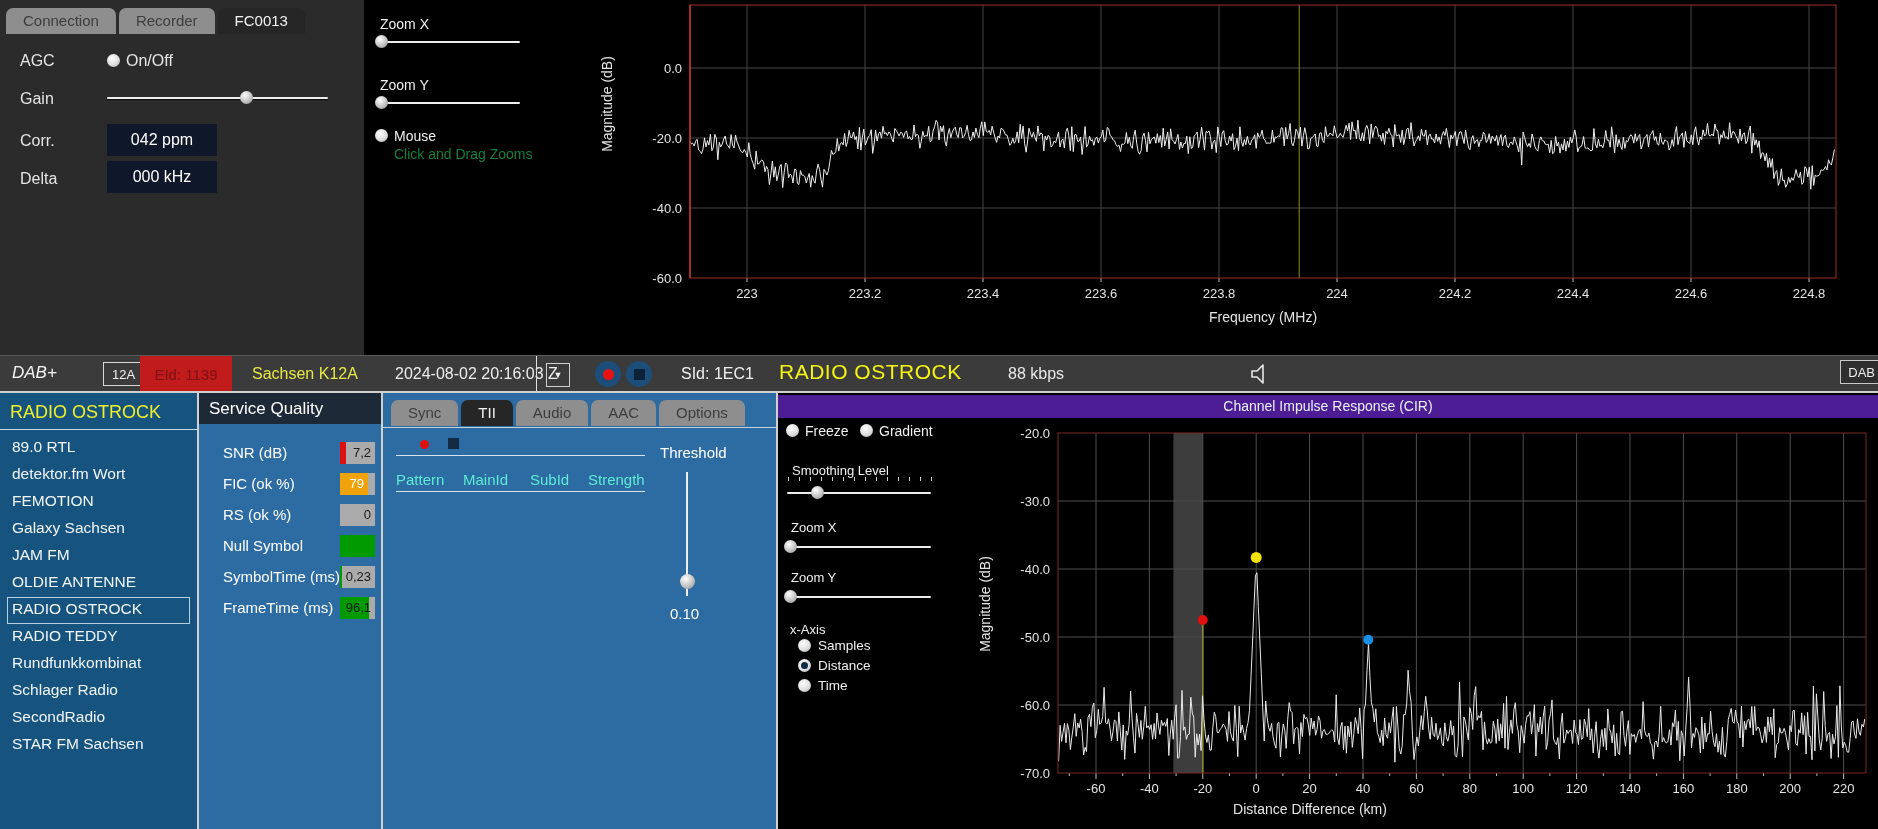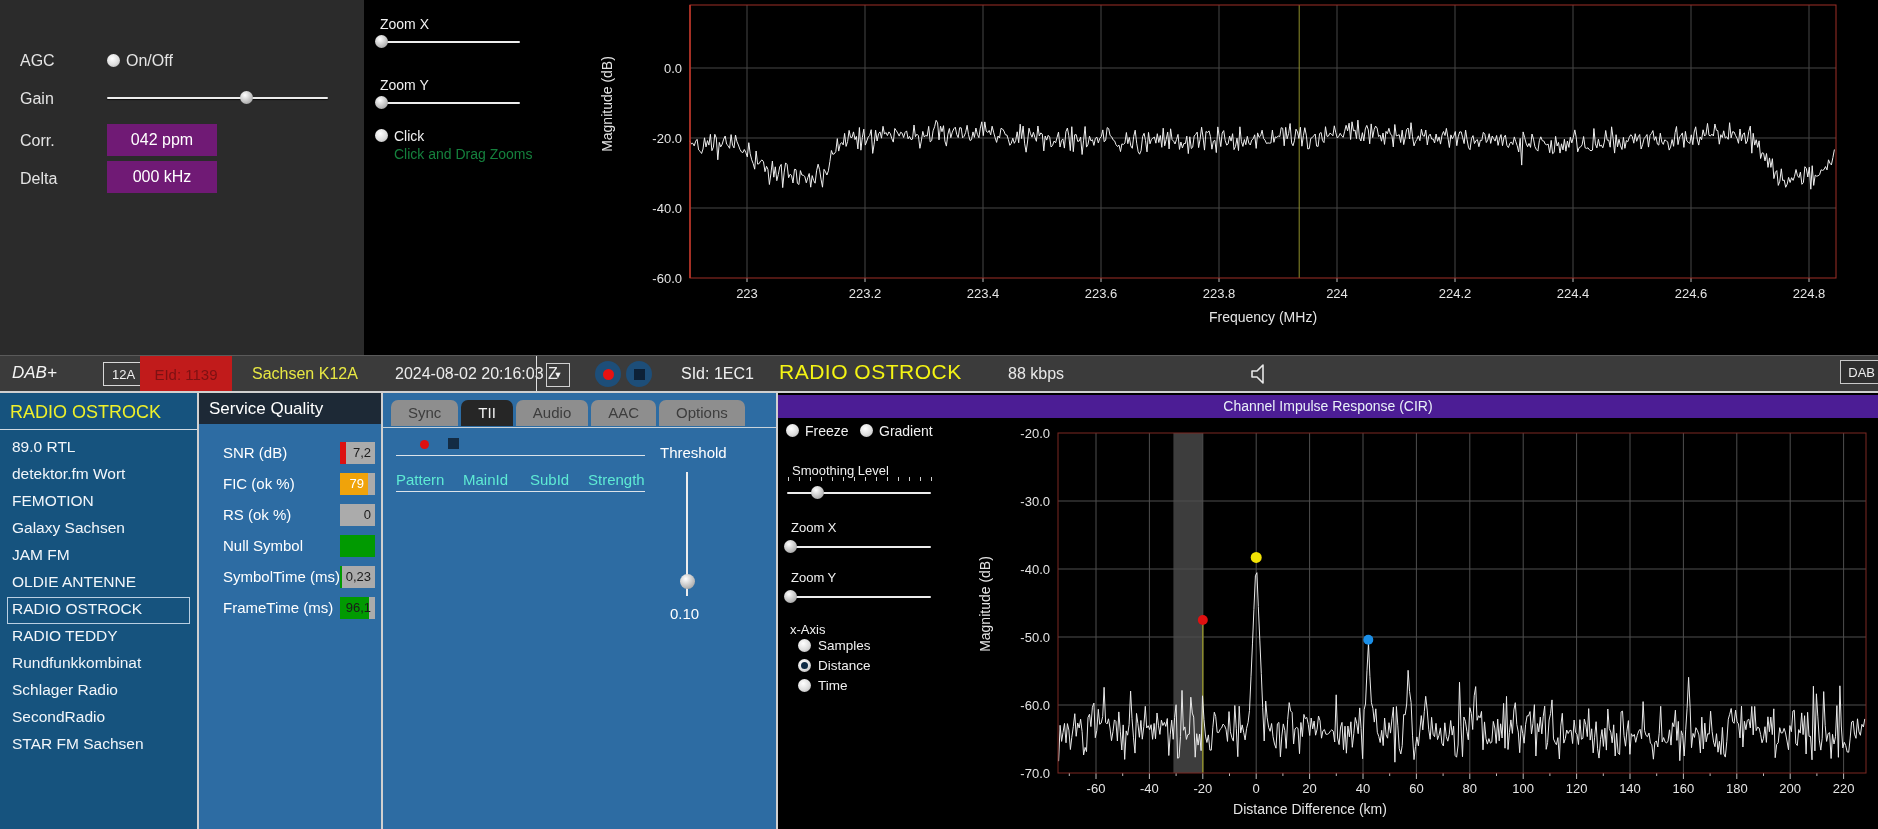--- a/index.html
+++ b/index.html
@@ -13,21 +13,21 @@
        border-radius:7px 7px 0 0;line-height:18px;white-space:nowrap;}
   .tab.active{background:#262626;color:#f2f2f2;}
   .dev-label{position:absolute;font-size:16px;color:#e4e4e4;}
   .radio{position:absolute;width:13px;height:13px;border-radius:50%;
          background:radial-gradient(circle at 40% 35%,#ffffff 0%,#dedede 55%,#a8a8a8 100%);}
   .radio.selected{display:flex;align-items:center;justify-content:center;}
   .radio.selected::after{content:"";width:7px;height:7px;border-radius:50%;background:#0e2a44;}
   .slider-track{position:absolute;height:2px;background:#ededed;border-radius:1px;box-shadow:0 1px 1px rgba(0,0,0,.7);}
   .slider-handle{position:absolute;width:13px;height:13px;border-radius:50%;
          background:radial-gradient(circle at 38% 32%,#ffffff,#c2c2c2 55%,#8f8f8f);}
-  .badge{position:absolute;width:110px;height:32px;background:#701a75;color:#fff;font-size:16px;
+  .badge{position:absolute;width:110px;height:32px;background:#0f172a;color:#fff;font-size:16px;
          display:flex;align-items:center;justify-content:center;}
   
   .mid-label{position:absolute;font-size:14px;color:#f0f0f0;}
   .mid-sub{position:absolute;font-size:14px;color:#15803d;}
   
   svg text{fill:#e4e4e4;}
   .tick{font:13px "Liberation Sans",sans-serif;}
   .axis{font:14px "Liberation Sans",sans-serif;}
   #spectrum-svg{position:absolute;left:590px;top:0;}
   #cir-svg{position:absolute;left:950px;top:414px;}
@@ -98,40 +98,45 @@
   .cir-xaxis-row{position:absolute;left:20px;display:flex;align-items:center;gap:7px;}
   .cir-xaxis-row .radio{position:static;flex:none;}
   .cir-xaxis-row .lbl{font-size:13.5px;color:#f0f0f0;}
 </style>
 </head>
 <body>
 
 <div id="app">
 
   <div id="device-panel">
+    <div id="device-tabs" class="tabrow">
+        <div class="tab">Connection</div>
+        <div class="tab">Recorder</div>
+        <div class="tab active">FC0013</div>
+      </div>
     <span class="dev-label" style="left:20px;top:52px;">AGC</span>
     <span class="radio" style="left:107px;top:54px;"></span>
     <span class="dev-label" style="left:126px;top:52px;">On/Off</span>
     <span class="dev-label" style="left:20px;top:90px;">Gain</span>
     <div class="slider-track" style="left:107px;top:97px;width:221px;"></div>
     <div class="slider-handle" style="left:240px;top:91px;"></div>
     <span class="dev-label" style="left:20px;top:132px;">Corr.</span>
     <div class="badge" style="left:107px;top:124px;">042 ppm</div>
     <span class="dev-label" style="left:20px;top:170px;">Delta</span>
     <div class="badge" style="left:107px;top:161px;">000 kHz</div>
   </div>
 
   <span class="mid-label" style="left:380px;top:16px;">Zoom X</span>
   <div class="slider-track" style="left:378px;top:41px;width:142px;"></div>
   <div class="slider-handle" style="left:375px;top:35px;"></div>
   <span class="mid-label" style="left:380px;top:77px;">Zoom Y</span>
   <div class="slider-track" style="left:378px;top:102px;width:142px;"></div>
   <div class="slider-handle" style="left:375px;top:96px;"></div>
   <span class="radio" style="left:375px;top:129px;"></span>
-  <span class="mid-label" style="left:394px;top:128px;">Click</span>
+  <span class="mid-label" style="left:394px;top:128px;">Mouse</span>
   <span class="mid-sub" style="left:394px;top:146px;">Click and Drag Zooms</span>
 
   <svg id="spectrum-svg" width="1288" height="340" viewBox="0 0 1288 340">
       <line x1="157.0" y1="5" x2="157.0" y2="278" stroke="#474747"></line>
       <line x1="157.0" y1="278" x2="157.0" y2="282" stroke="#bbbbbb"></line>
       <text x="157.0" y="298" class="tick" text-anchor="middle">223</text>
       <line x1="275.0" y1="5" x2="275.0" y2="278" stroke="#474747"></line>
       <line x1="275.0" y1="278" x2="275.0" y2="282" stroke="#bbbbbb"></line>
       <text x="275.0" y="298" class="tick" text-anchor="middle">223.2</text>
       <line x1="393.0" y1="5" x2="393.0" y2="278" stroke="#474747"></line>

